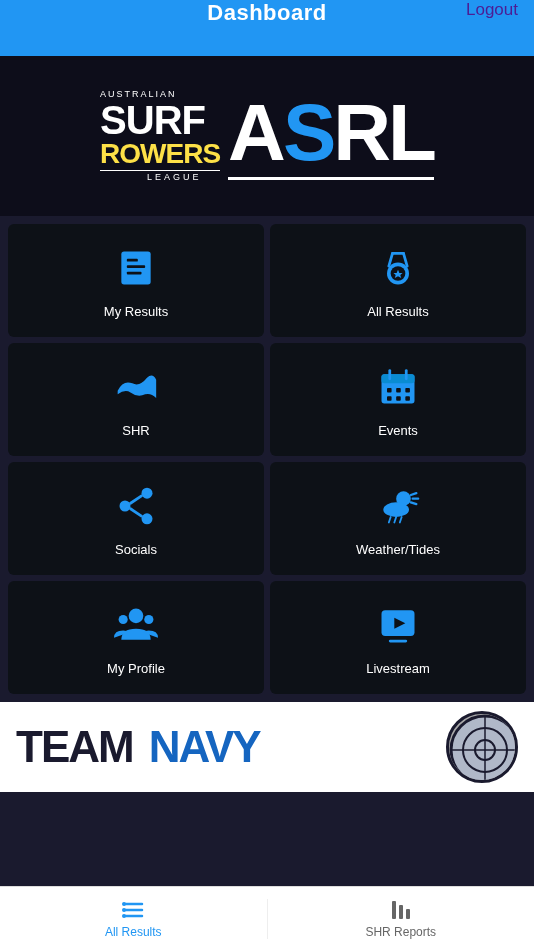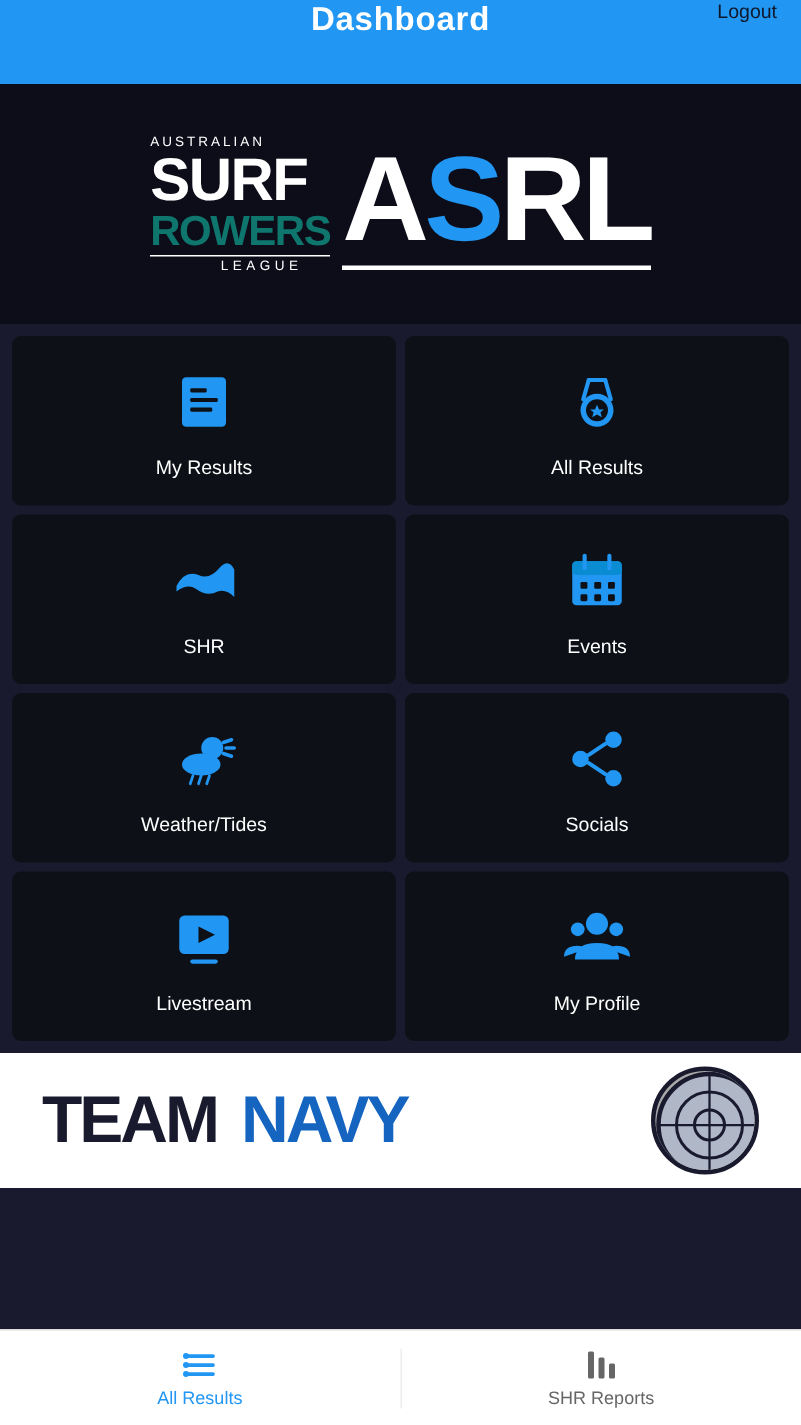--- a/index.html
+++ b/index.html
@@ -23,22 +23,22 @@
     }
     .header-title {
       color: white;
       font-size: 22px;
       font-weight: 600;
       letter-spacing: 0.5px;
     }
     .header-logout {
       position: absolute;
       right: 16px;
-      color: #0f172a;
-      font-size: 13px;
+      color: #4c1d95;
+      font-size: 17px;
       background: none;
       border: none;
       cursor: pointer;
     }
 
     
     .logo-area {
       background: #0d0d1a;
       height: 160px;
       display: flex;
@@ -64,21 +64,21 @@
       text-transform: uppercase;
     }
     .logo-surf {
       color: white;
       font-size: 40px;
       font-weight: 900;
       letter-spacing: -1px;
       line-height: 1;
     }
     .logo-rowers {
-      color: #0f766e;
+      color: #fde047;
       font-size: 28px;
       font-weight: 900;
       letter-spacing: -1px;
       line-height: 1;
     }
     .logo-league {
       color: white;
       font-size: 9px;
       font-weight: 400;
       letter-spacing: 3px;
@@ -150,21 +150,21 @@
       align-items: center;
       justify-content: center;
       overflow: hidden;
     }
     .banner-bg {
       background: white;
       width: 100%;
       height: 90px;
       display: flex;
       align-items: center;
-      padding: 0 28px;
+      padding: 0 16px;
       gap: 16px;
     }
     .banner-circle {
       width: 72px;
       height: 72px;
       border: 3px solid #1a1a2e;
       border-radius: 50%;
       flex-shrink: 0;
       margin-left: auto;
       background: radial-gradient(circle, #ccc 0%, #999 100%);
@@ -288,69 +288,69 @@
         <rect x="22" y="34" width="5" height="5" rx="1" fill="#0d1117"></rect>
         <rect x="32" y="34" width="5" height="5" rx="1" fill="#0d1117"></rect>
       </svg>
     </div>
     <span class="grid-label">Events</span>
   </div>
 
   <div class="grid-item">
     <div class="grid-icon">
       <svg viewBox="0 0 48 48" width="44" height="44">
+        <circle cx="36" cy="10" r="6"></circle>
+        <circle cx="12" cy="24" r="6"></circle>
+        <circle cx="36" cy="38" r="6"></circle>
+        <line x1="18" y1="21" x2="30" y2="13" stroke="#2196F3" stroke-width="3" stroke-linecap="round"></line>
+        <line x1="18" y1="27" x2="30" y2="35" stroke="#2196F3" stroke-width="3" stroke-linecap="round"></line>
+      </svg>
+    </div>
+    <span class="grid-label">Socials</span>
+  </div>
+
+  <div class="grid-item">
+    <div class="grid-icon">
+      <svg viewBox="0 0 48 48" width="44" height="44">
         <circle cx="30" cy="16" r="8"></circle>
         <ellipse cx="22" cy="28" rx="14" ry="8"></ellipse>
         <line x1="38" y1="12" x2="44" y2="10" stroke="#2196F3" stroke-width="2.5" stroke-linecap="round"></line>
         <line x1="40" y1="16" x2="46" y2="16" stroke="#2196F3" stroke-width="2.5" stroke-linecap="round"></line>
         <line x1="38" y1="20" x2="44" y2="22" stroke="#2196F3" stroke-width="2.5" stroke-linecap="round"></line>
         <line x1="22" y1="36" x2="20" y2="42" stroke="#2196F3" stroke-width="2" stroke-linecap="round"></line>
         <line x1="28" y1="36" x2="26" y2="42" stroke="#2196F3" stroke-width="2" stroke-linecap="round"></line>
         <line x1="16" y1="36" x2="14" y2="42" stroke="#2196F3" stroke-width="2" stroke-linecap="round"></line>
       </svg>
     </div>
     <span class="grid-label">Weather/Tides</span>
   </div>
 
   <div class="grid-item">
     <div class="grid-icon">
       <svg viewBox="0 0 48 48" width="44" height="44">
-        <circle cx="36" cy="10" r="6"></circle>
-        <circle cx="12" cy="24" r="6"></circle>
-        <circle cx="36" cy="38" r="6"></circle>
-        <line x1="18" y1="21" x2="30" y2="13" stroke="#2196F3" stroke-width="3" stroke-linecap="round"></line>
-        <line x1="18" y1="27" x2="30" y2="35" stroke="#2196F3" stroke-width="3" stroke-linecap="round"></line>
-      </svg>
-    </div>
-    <span class="grid-label">Socials</span>
-  </div>
-
-  <div class="grid-item">
-    <div class="grid-icon">
-      <svg viewBox="0 0 48 48" width="44" height="44">
-        <rect x="6" y="8" width="36" height="28" rx="4" ry="4"></rect>
-        <polygon points="20,16 20,28 32,22" fill="#0d1117"></polygon>
-        <rect x="14" y="40" width="20" height="3" rx="1.5"></rect>
-      </svg>
-    </div>
-    <span class="grid-label">Livestream</span>
-  </div>
-
-  <div class="grid-item">
-    <div class="grid-icon">
-      <svg viewBox="0 0 48 48" width="44" height="44">
         <circle cx="24" cy="14" r="8"></circle>
         <path d="M8,40 Q8,28 24,28 Q40,28 40,40 Z"></path>
         <circle cx="10" cy="18" r="5"></circle>
         <path d="M0,38 Q0,30 10,30 Q14,30 17,32"></path>
         <circle cx="38" cy="18" r="5"></circle>
         <path d="M48,38 Q48,30 38,30 Q34,30 31,32"></path>
       </svg>
     </div>
     <span class="grid-label">My Profile</span>
+  </div>
+
+  <div class="grid-item">
+    <div class="grid-icon">
+      <svg viewBox="0 0 48 48" width="44" height="44">
+        <rect x="6" y="8" width="36" height="28" rx="4" ry="4"></rect>
+        <polygon points="20,16 20,28 32,22" fill="#0d1117"></polygon>
+        <rect x="14" y="40" width="20" height="3" rx="1.5"></rect>
+      </svg>
+    </div>
+    <span class="grid-label">Livestream</span>
   </div>
 
 
 </div>
 
 <div class="banner-area">
   <div class="banner-bg">
     <span style="font-size:44px; font-weight:900; color:#1a1a2e; text-transform:uppercase; letter-spacing:-2px;">TEAM</span>
     <span style="font-size:44px; font-weight:900; color:#1565C0; text-transform:uppercase; letter-spacing:-2px;">NAVY</span>
     <div class="banner-circle">

